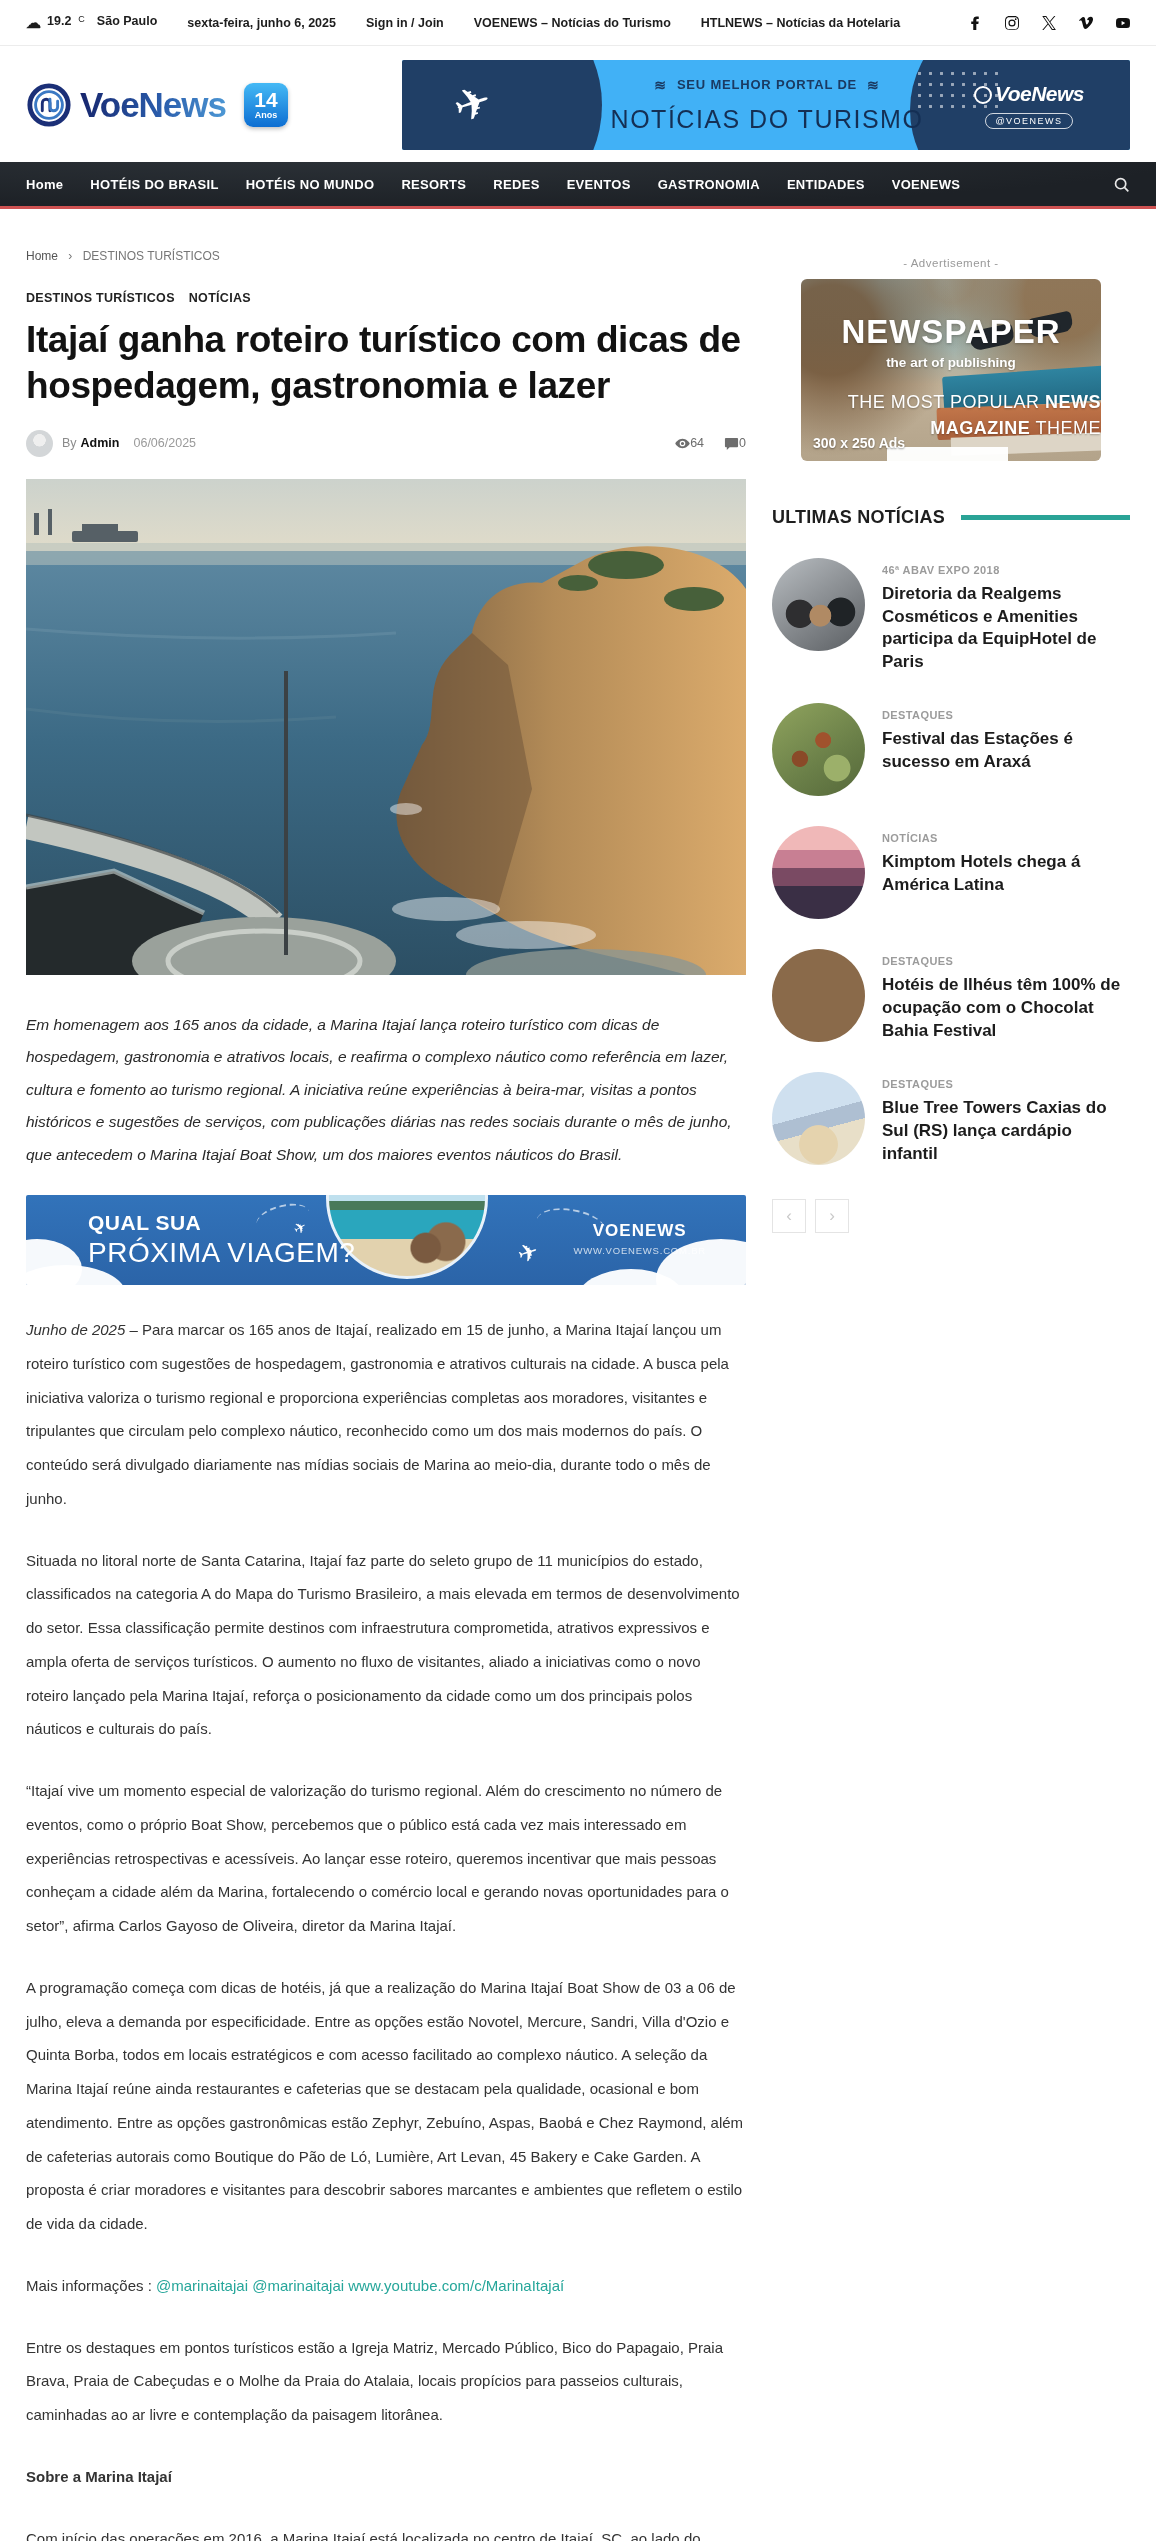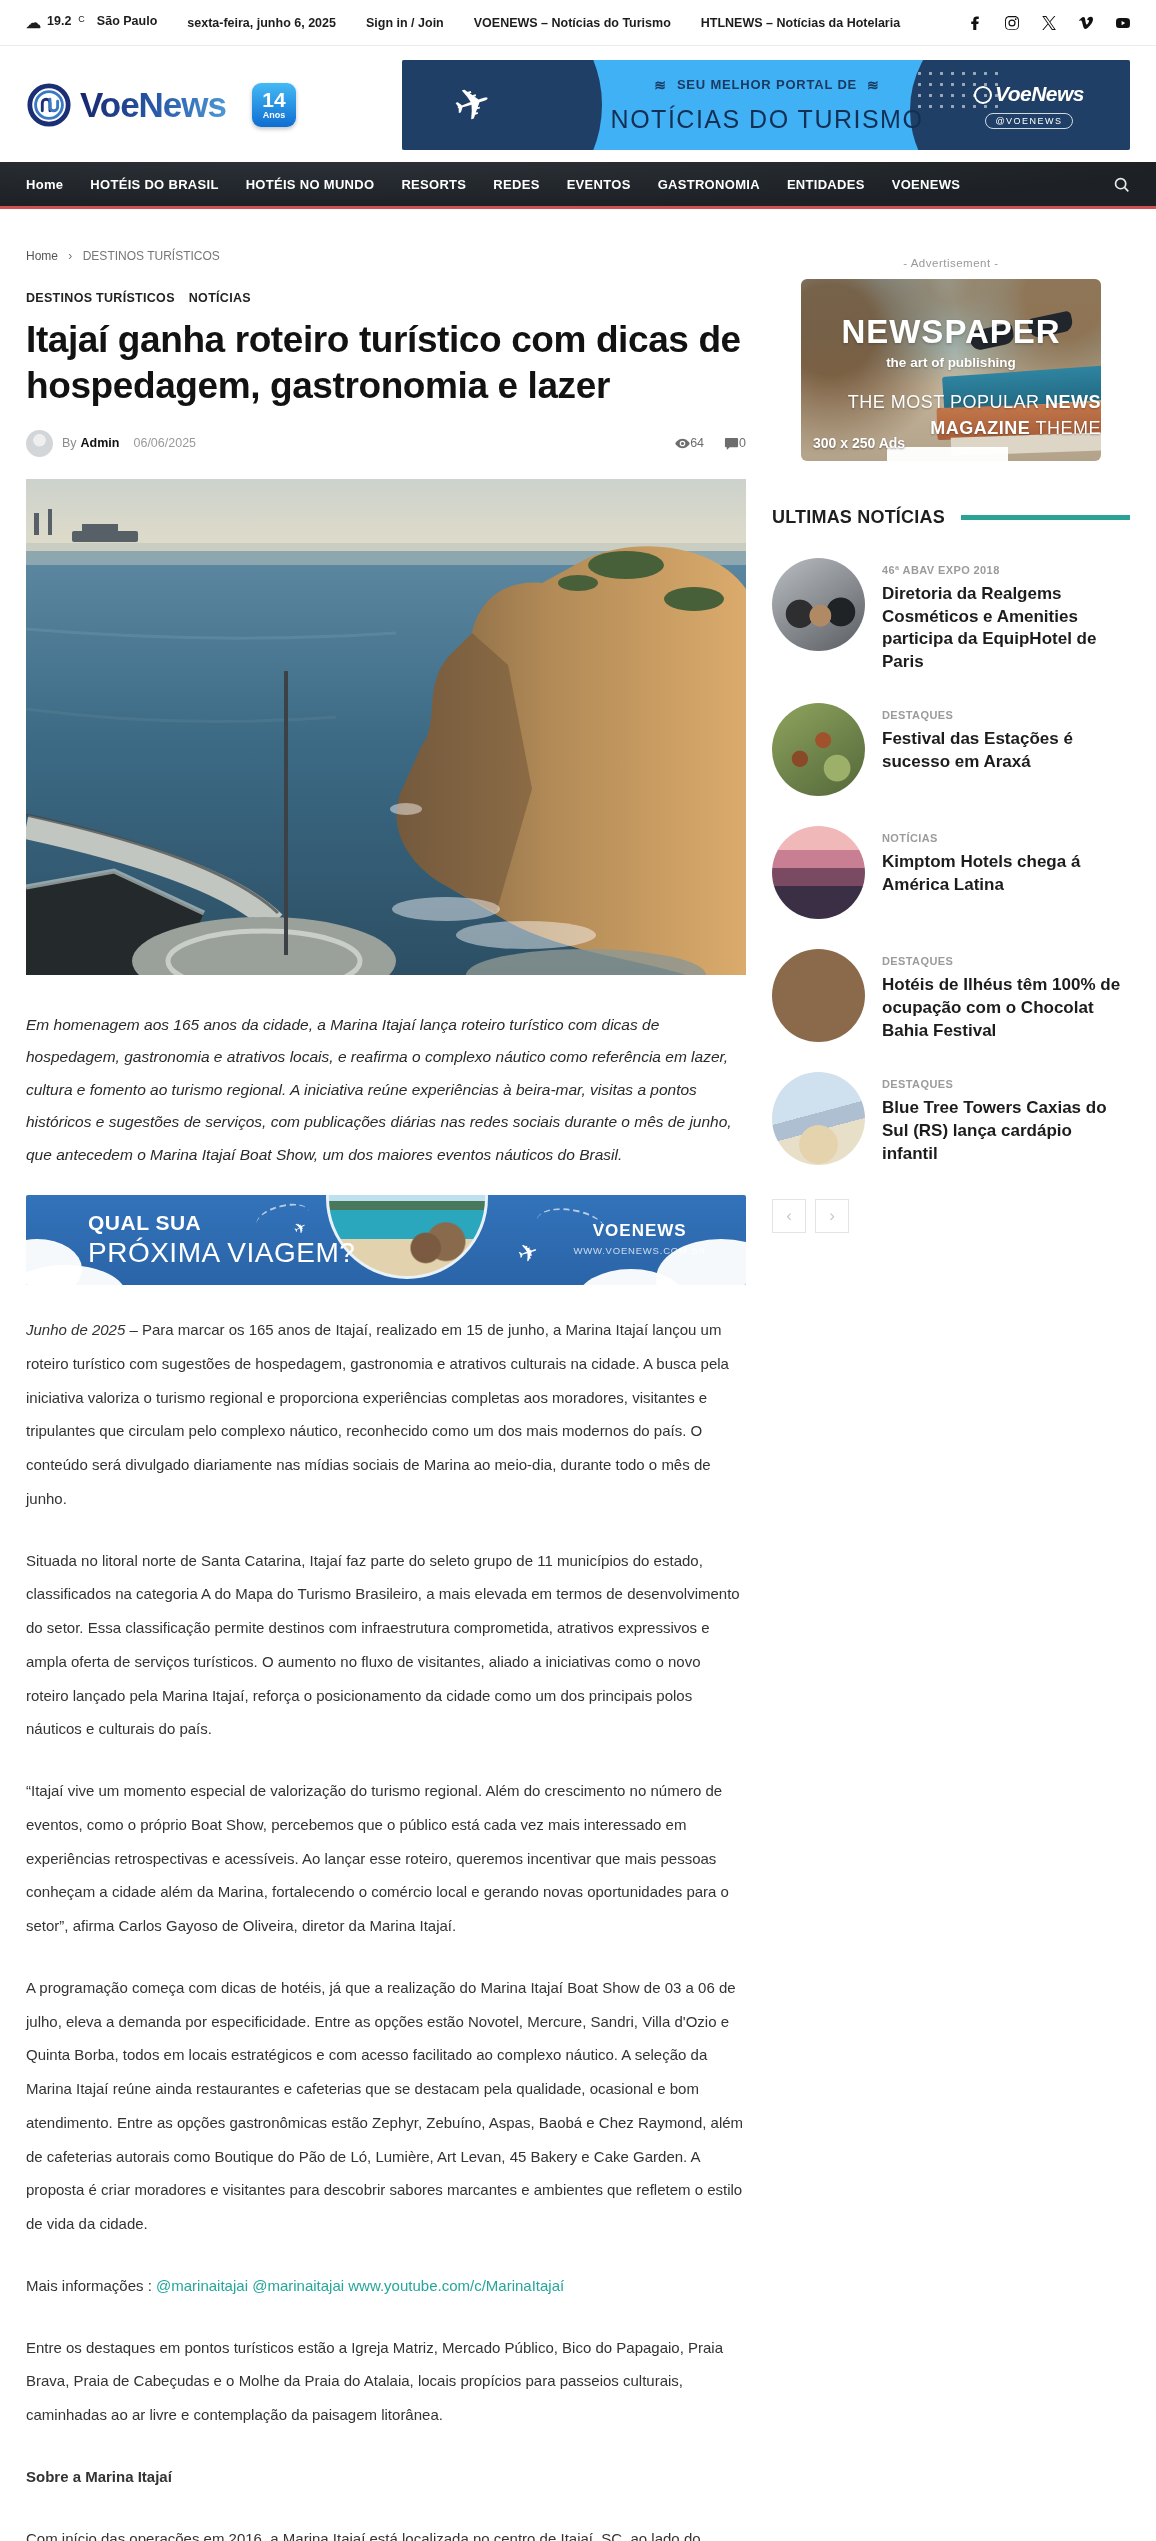--- a/index.html
+++ b/index.html
@@ -25,21 +25,21 @@
   .header { background:#fff; }
   .header-inner { padding:14px 26px 12px 26px; display:flex; align-items:center; }
   .logo { display:flex; align-items:center; gap:8px; }
   .logo-emblem svg { width:46px; height:46px; display:block; }
   .logo-text {
     font-size:35px; font-weight:800; letter-spacing:-1px;
     background:linear-gradient(100deg,#16246b,#2a5cab 55%,#4e9ad6);
     -webkit-background-clip:text; background-clip:text; color:transparent;
   }
   .logo-badge {
-    width:44px; height:44px; margin-left:18px; border-radius:9px;
+    width:44px; height:44px; margin-left:10px; border-radius:9px;
     background:linear-gradient(180deg,#45b9f5,#0d6ed2);
     color:#fff; display:flex; flex-direction:column; align-items:center; justify-content:center;
     box-shadow:0 2px 4px rgba(0,0,0,.25);
   }
   .logo-badge .num { font-size:21px; font-weight:800; line-height:20px; }
   .logo-badge .lbl { font-size:9px; font-weight:bold; }
 
   
   .top-banner {
     position:relative; width:728px; height:90px; margin-left:auto; overflow:hidden;

